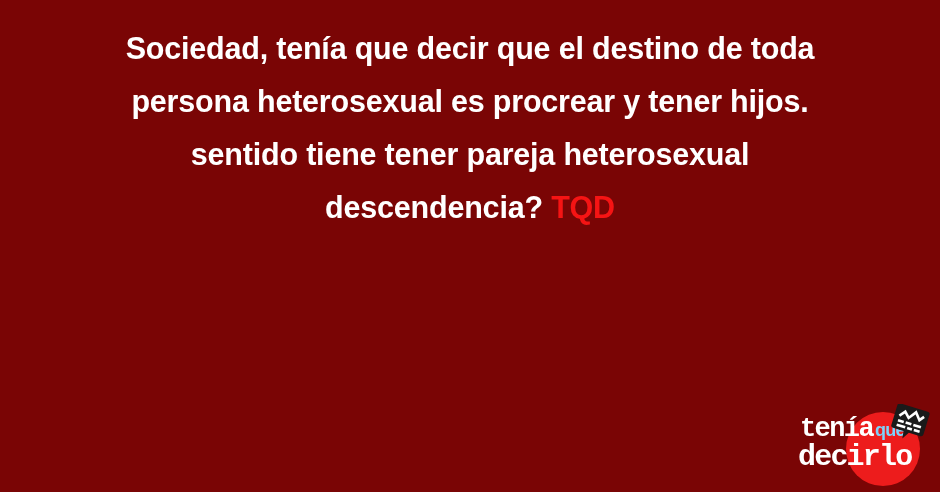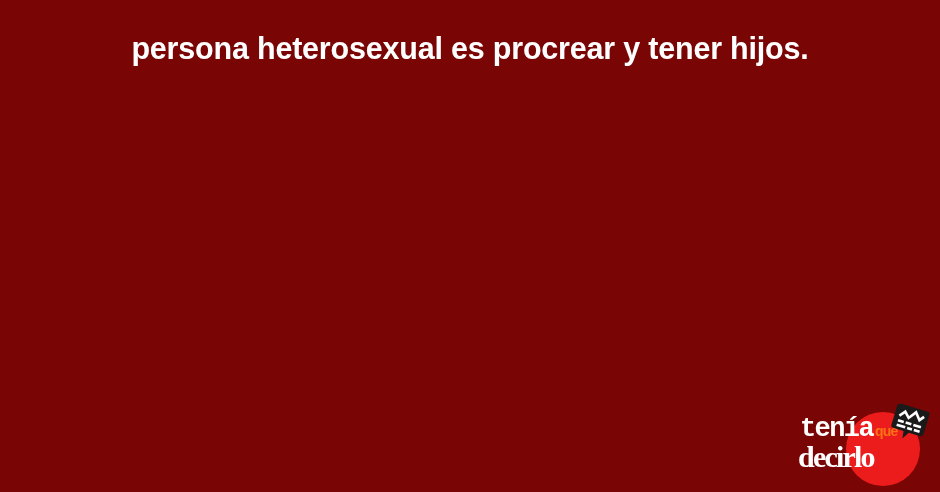--- a/index.html
+++ b/index.html
@@ -75,54 +75,57 @@
   }
   #logo-tenia {
     color: #ffffff;
     font-family: Liberation Mono, monospace;
     font-weight: bold;
     font-size: 27px;
     letter-spacing: -1.6px;
     vertical-align: baseline;
   }
   #logo-que {
-    color: #f97316;
+    color: #7dd3fc;
     font-family: "Liberation Sans", sans-serif;
     font-weight: bold;
-    font-size: 14px;
+    font-size: 18px;
     letter-spacing: -0.8px;
     margin-left: 2px;
     vertical-align: baseline;
   }
   #logo-line2 {
     position: absolute;
     left: 12px;
     top: 26px;
     color: #ffffff;
-    font-family: Liberation Serif, serif;
+    font-family: Liberation Mono, monospace;
     font-weight: bold;
     font-size: 30px;
     letter-spacing: -1.8px;
     white-space: nowrap;
   }
   #logo-icon {
     position: absolute;
     left: 104px;
     top: 0px;
     width: 40px;
     height: 40px;
   }
 </style>
 </head>
 <body>
 
 <div id="card">
 
   <div id="quote-block">
+    <div class="quote-line">Sociedad, tenía que decir que el destino de toda</div>
     <div class="quote-line">persona heterosexual es procrear y tener hijos.</div>
+    <div class="quote-line">sentido tiene tener pareja heterosexual</div>
+    <div class="quote-line last"><span>descendencia? </span><span class="tqd-mark">TQD</span></div>
   </div>
 
   <div id="logo">
     <div id="logo-circle"></div>
     <div id="logo-wordmark">
       <div id="logo-line1"><span id="logo-tenia">tenía</span><span id="logo-que">que</span></div>
       <div id="logo-line2">decirlo</div>
     </div>
     <svg id="logo-icon" viewBox="0 0 40 40">
       <g transform="rotate(17 20 18)">

